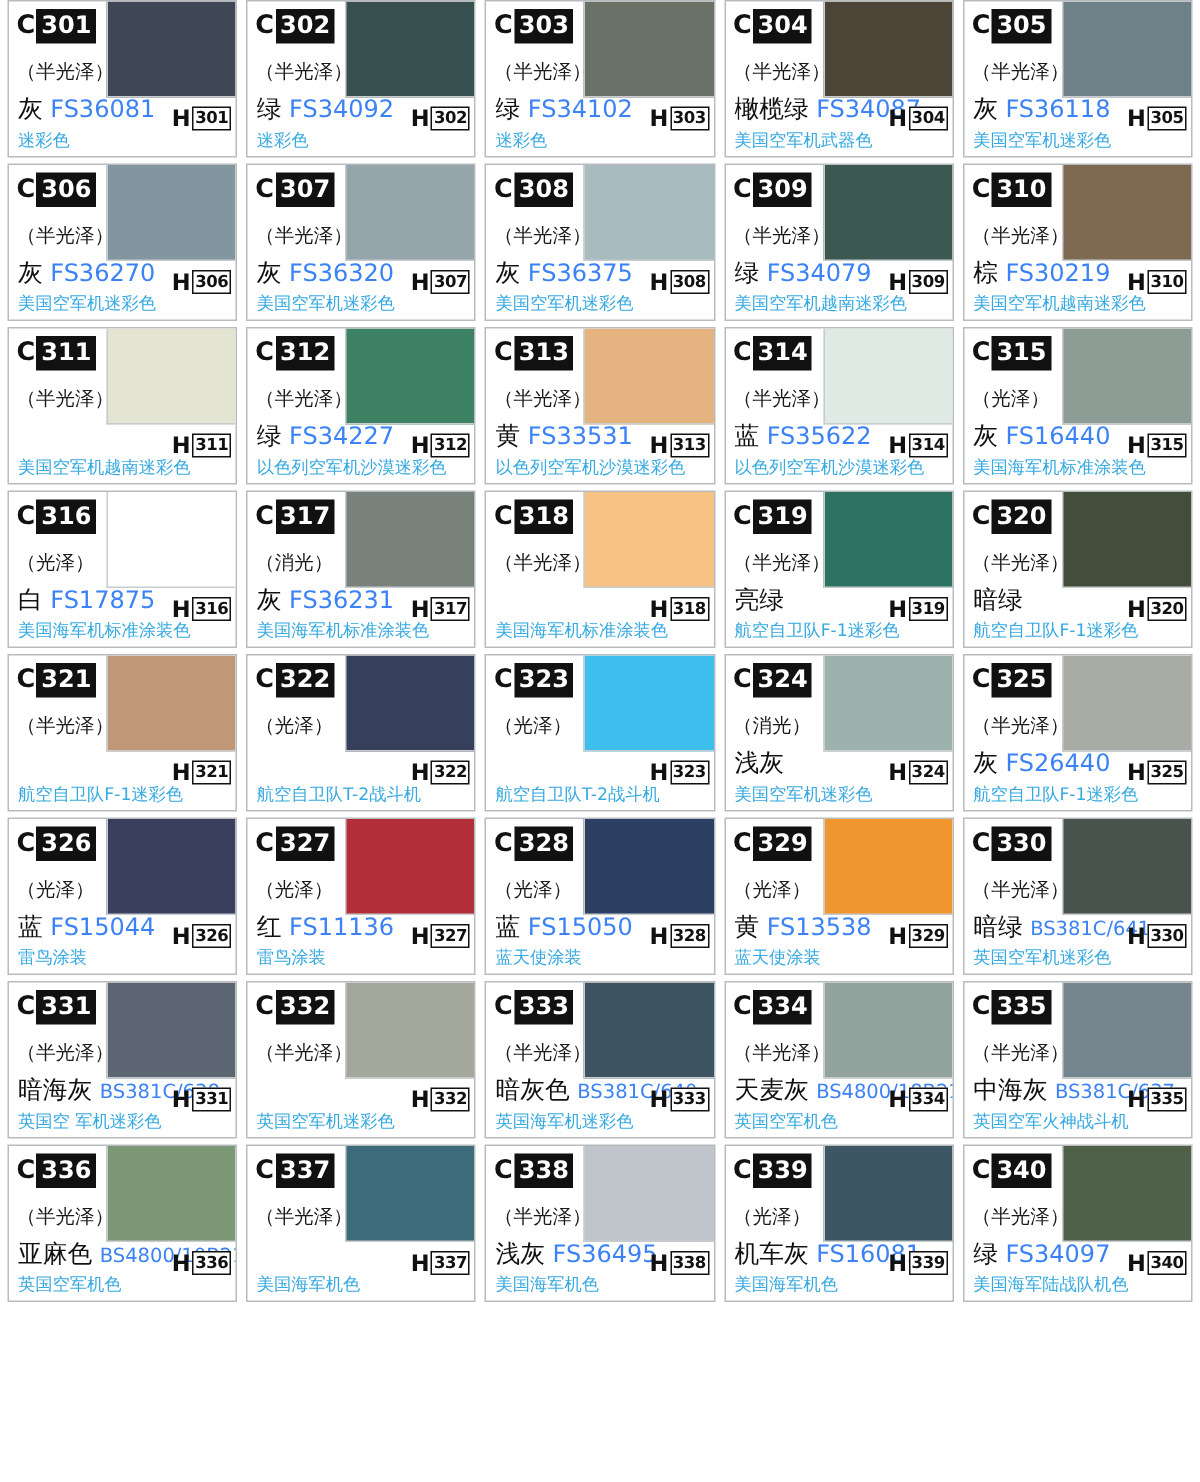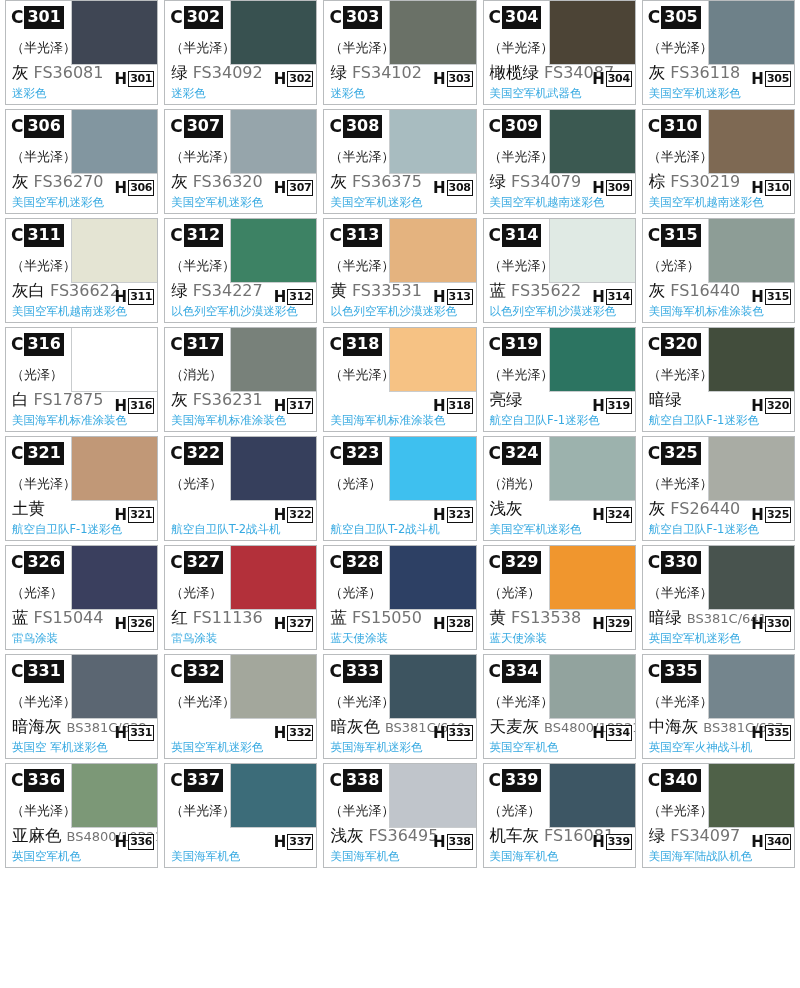--- a/index.html
+++ b/index.html
@@ -91,21 +91,21 @@
     z-index: 3;
   }
   .cname {
     font-size: 16.5px;
     color: #111;
     white-space: nowrap;
     line-height: 1.2;
   }
   .fscode {
     font-size: 16px;
-    color: #737373;
+    color: #3b82f6;
     margin-left: 5px;
     white-space: nowrap;
     line-height: 1.2;
   }
   .fscode.small {
     font-size: 13px;
   }
   .h-tag {
     position: absolute;
     right: 3px;
@@ -316,24 +316,20 @@
         </div>
         <div class="usage">美国空军机越南迷彩色</div>
       </div>
       <div class="cell">
         <div class="swatch" style="background: rgb(228, 228, 211);"></div>
         <div class="code-row">
           <span class="c-letter">C</span>
           <span class="c-num">311</span>
         </div>
         <div class="gloss">（半光泽）</div>
-        <div class="name-row">
-          <span class="cname">灰白</span>
-          <span class="fscode">FS36622</span>
-        </div>
         <div class="h-tag">
           <span class="h-letter">H</span>
           <span class="h-num">311</span>
         </div>
         <div class="usage">美国空军机越南迷彩色</div>
       </div>
       <div class="cell">
         <div class="swatch" style="background: rgb(61, 130, 100);"></div>
         <div class="code-row">
           <span class="c-letter">C</span>
@@ -482,24 +478,20 @@
         </div>
         <div class="usage">航空自卫队F-1迷彩色</div>
       </div>
       <div class="cell">
         <div class="swatch" style="background: rgb(193, 152, 119);"></div>
         <div class="code-row">
           <span class="c-letter">C</span>
           <span class="c-num">321</span>
         </div>
         <div class="gloss">（半光泽）</div>
-        <div class="name-row">
-          <span class="cname">土黄</span>
-          <span class="fscode"></span>
-        </div>
         <div class="h-tag">
           <span class="h-letter">H</span>
           <span class="h-num">321</span>
         </div>
         <div class="usage">航空自卫队F-1迷彩色</div>
       </div>
       <div class="cell">
         <div class="swatch" style="background: rgb(54, 63, 92);"></div>
         <div class="code-row">
           <span class="c-letter">C</span>

